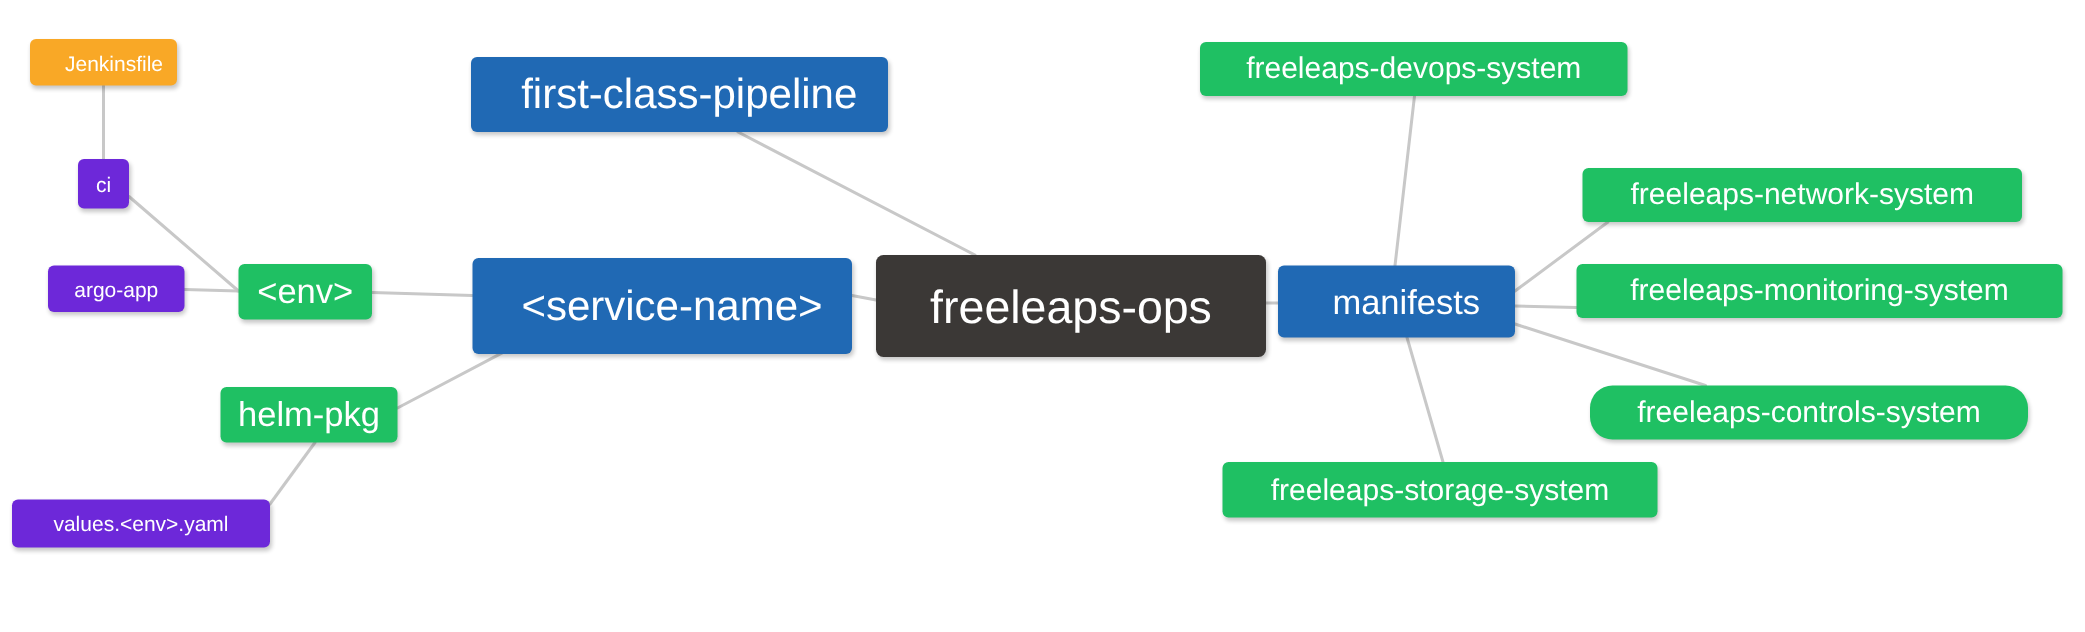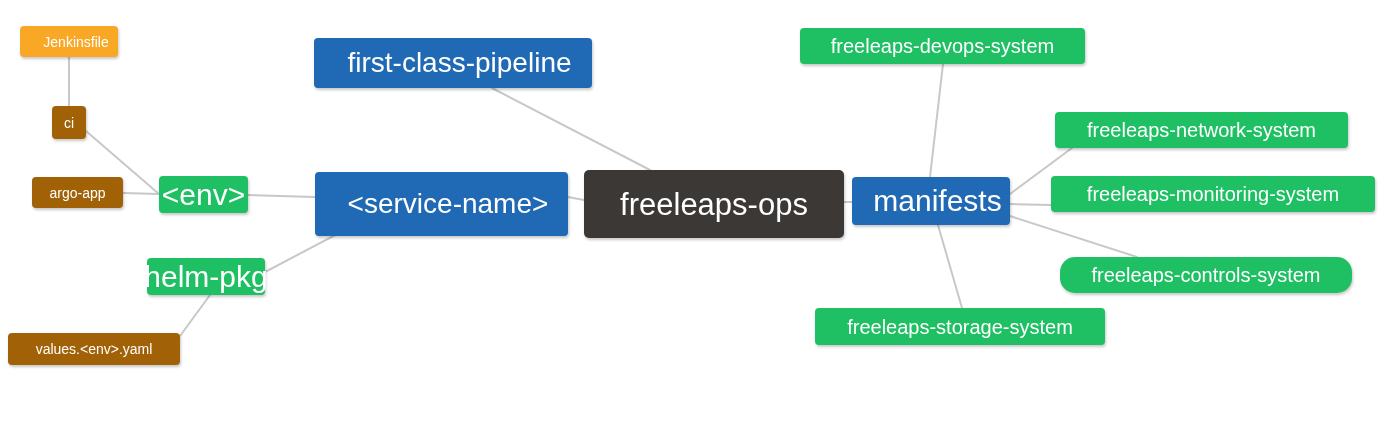--- a/index.html
+++ b/index.html
@@ -52,24 +52,24 @@
     padding-left: 23px;
   }
   .node.green {
     background: #1fc063;
   }
   .node.orange {
     background: #f9a826;
     padding-left: 24px;
   }
   .node.red {
-    background: #a16207;
+    background: #6d28d9;
   }
   .n-lg   { font-size: 28px; }
-  .n-md   { font-size: 30px; }
+  .n-md   { font-size: 23px; }
   .n-sm   { font-size: 20px; }
   .n-xs   { font-size: 14px; }
 </style>
 </head>
 <body>
 
 <div id="canvas">
   <svg id="edges" viewBox="0 0 1390 421" preserveAspectRatio="none" aria-hidden="true">
       <line x1="69" y1="57" x2="69" y2="106" stroke="#c8c8c8" stroke-width="2" stroke-linecap="round"></line>
       <line x1="86" y1="131" x2="159" y2="194" stroke="#c8c8c8" stroke-width="2" stroke-linecap="round"></line>

